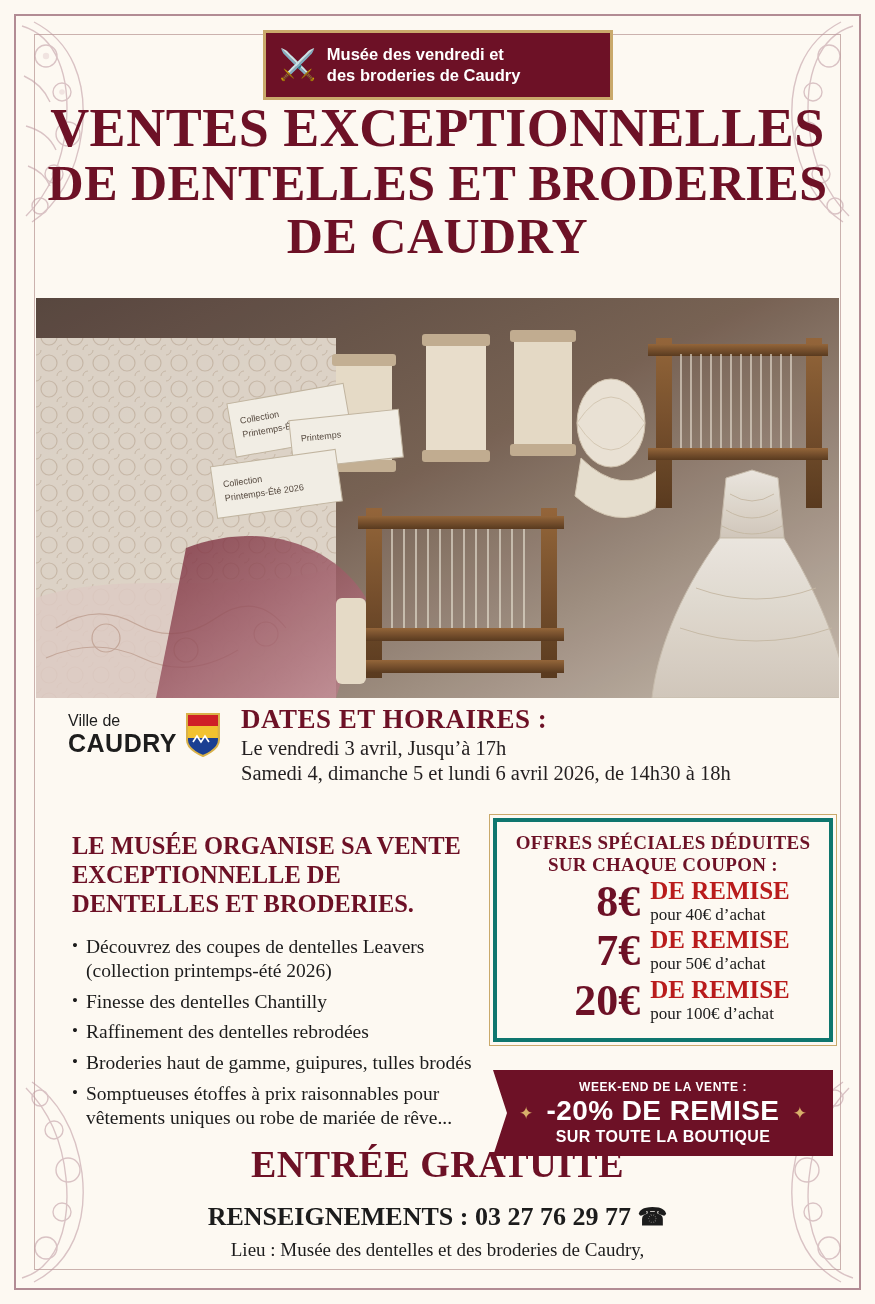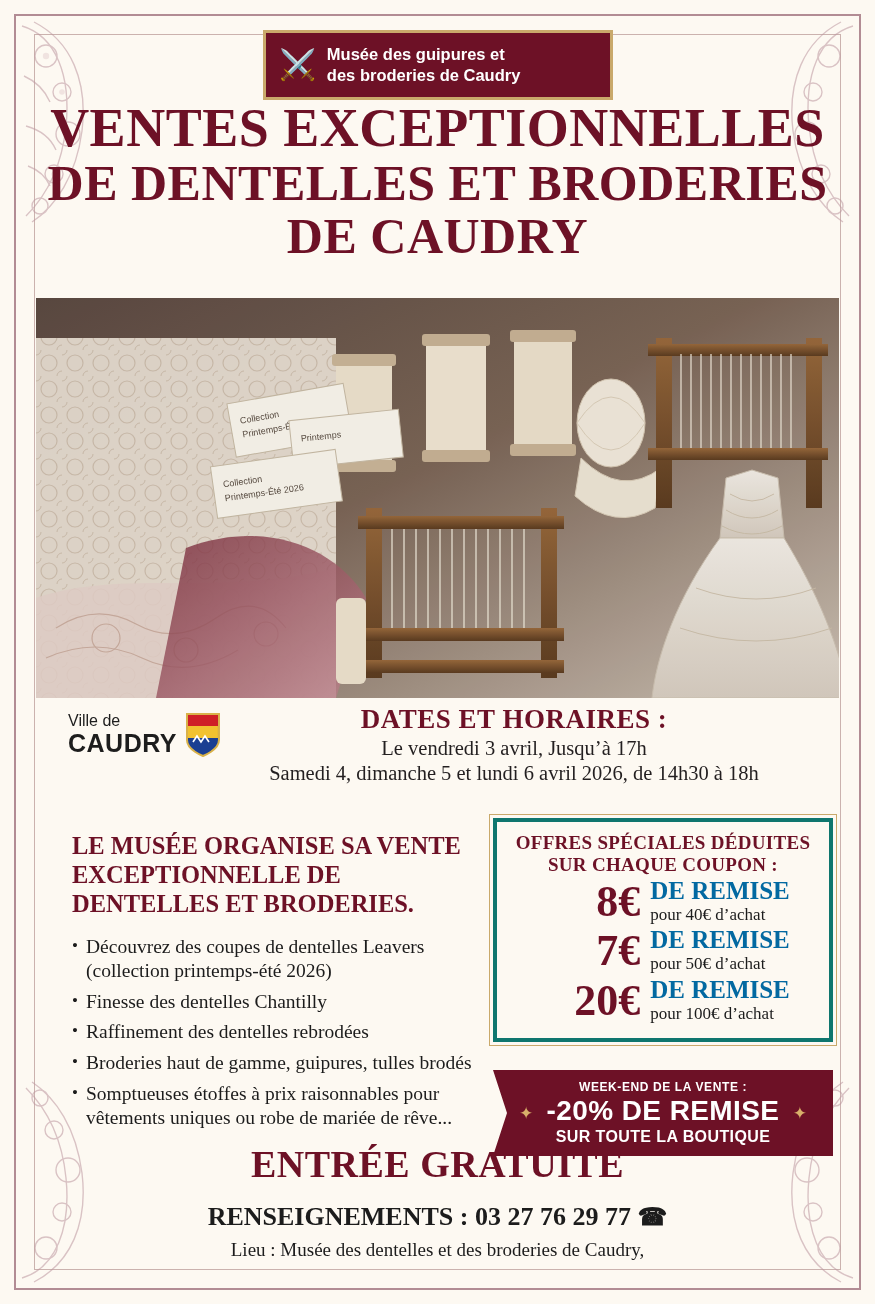--- a/index.html
+++ b/index.html
@@ -128,21 +128,20 @@
     line-height: 1.05;
   }
   .town-text .small { font-size: 16px; }
   .town-text .big { font-size: 25px; font-weight: bold; letter-spacing: 0.5px; }
   .crest {
     width: 36px; height: 46px;
     position: relative;
   }
   .dates-block {
     flex: 1;
-    text-align: center;
     padding-right: 40px;
   }
   .dates-title {
     color: #6d1126;
     font-weight: bold;
     font-size: 27px;
     letter-spacing: 0.5px;
     font-family: "Liberation Serif", serif;
   }
   .dates-l1, .dates-l2 {
@@ -219,21 +218,21 @@
     color: #6d1126;
     font-weight: bold;
     font-size: 44px;
     font-family: "Liberation Serif", serif;
     line-height: 1.08;
     min-width: 104px;
     text-align: right;
   }
   .offer-right { text-align: left; }
   .offer-label {
-    color: #0369a1;
+    color: #b91c1c;
     font-weight: bold;
     font-size: 25px;
     line-height: 1.0;
     font-family: "Liberation Serif", serif;
   }
   .offer-cond {
     color: #1c1c1c;
     font-size: 17px;
     font-family: "Liberation Serif", serif;
     margin-top: 2px;
@@ -356,21 +355,21 @@
         <circle cx="46" cy="76" r="9"></circle>
       <circle cx="52" cy="118" r="12"></circle>
         <circle cx="38" cy="158" r="9"></circle>
       <circle cx="24" cy="190" r="8"></circle>
     </g>
   </svg>
 
   <div class="museum-badge">
     <div class="mono">⚔️</div>
     <div class="lines">
-      <div>Musée des guipures et</div>
+      <div>Musée des vendredi et</div>
       <div>des broderies de Caudry</div>
     </div>
   </div>
 
   <div class="title">
     <span class="l1">Ventes exceptionnelles</span>
     <span class="l2">de dentelles et broderies</span>
     <span class="l3">de Caudry</span>
   </div>
 

